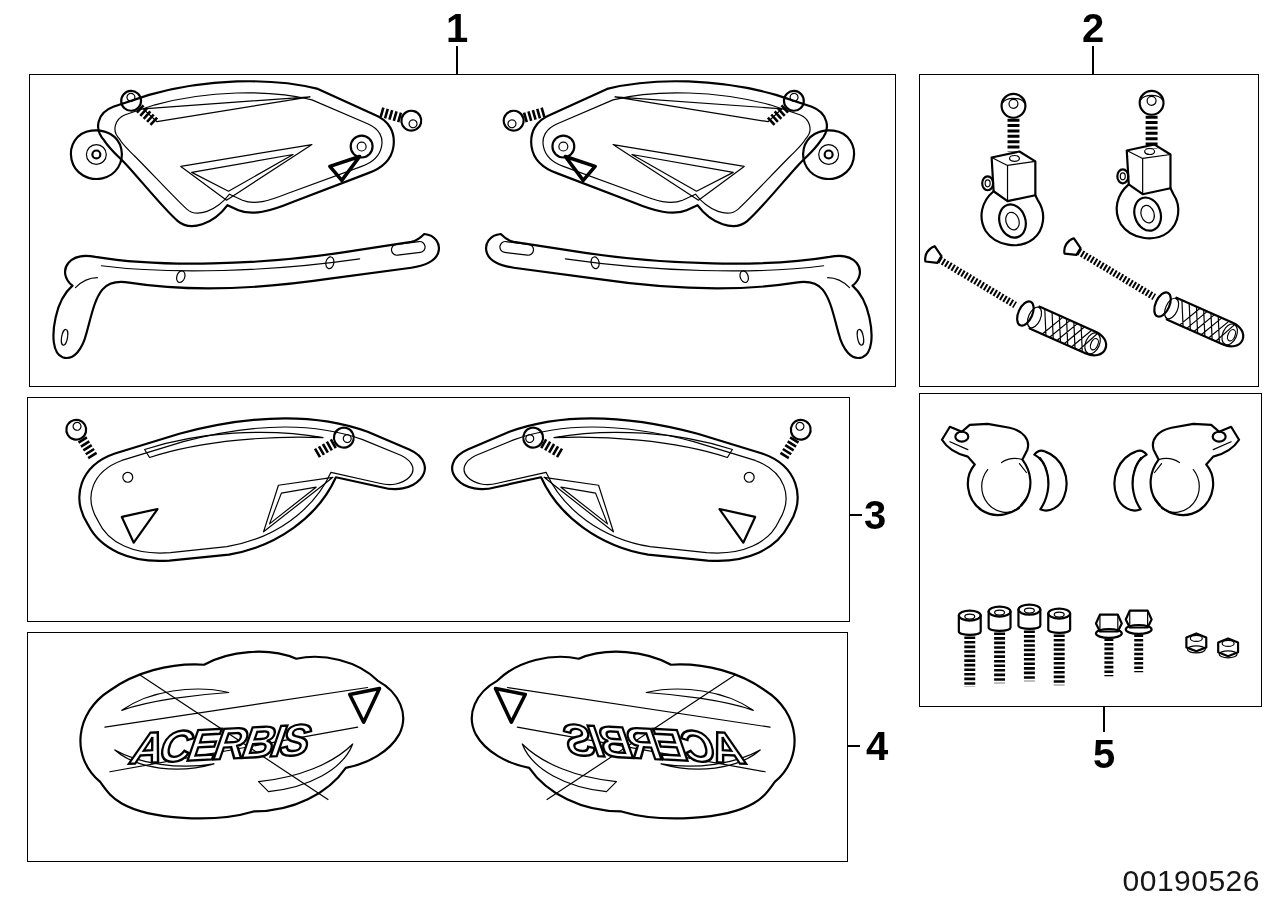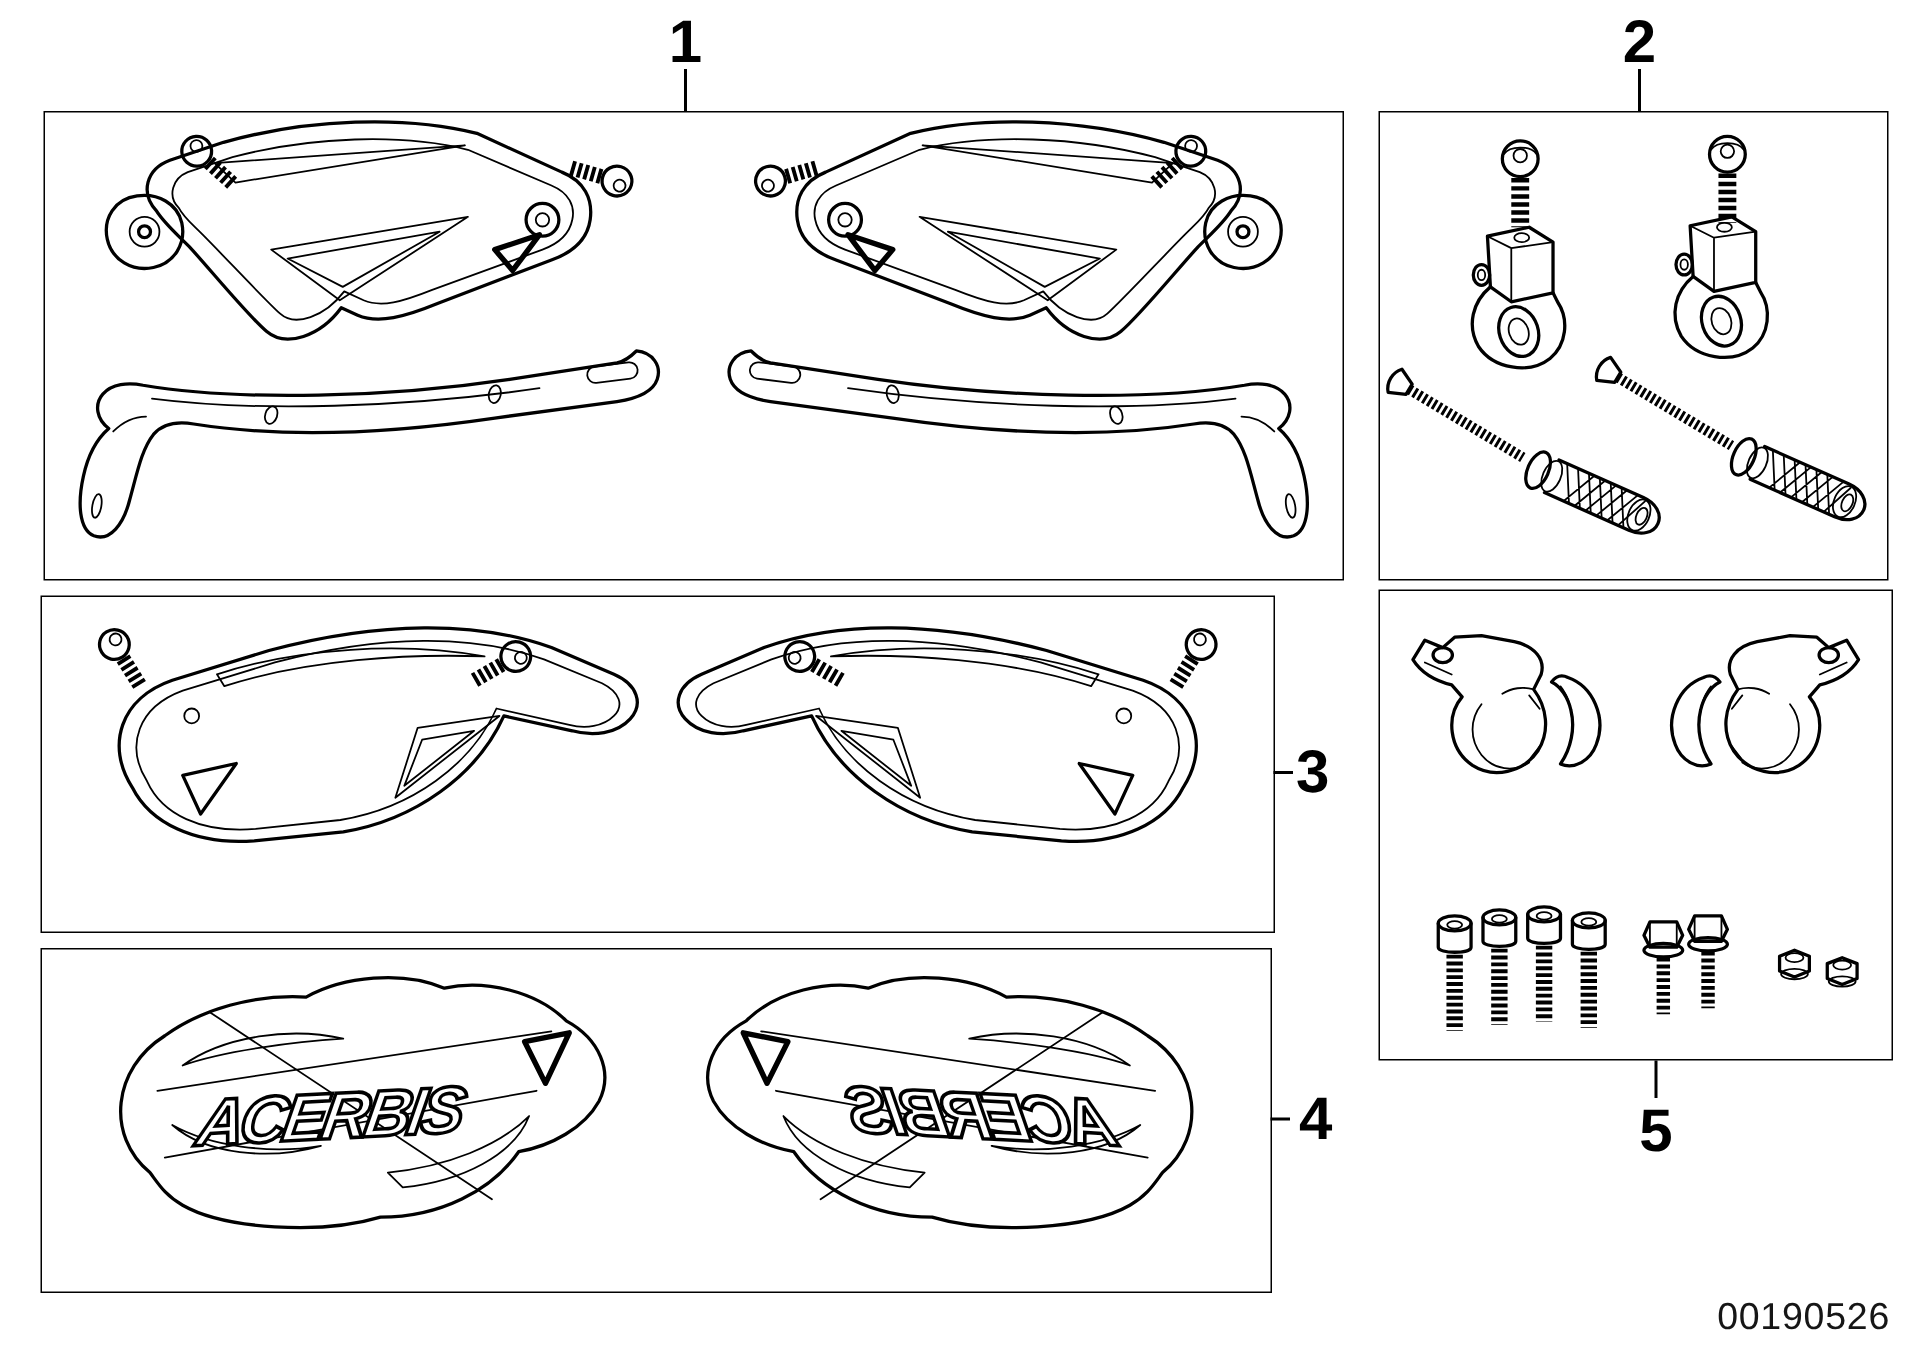--- a/index.html
+++ b/index.html
@@ -9,21 +9,21 @@
   }
   .pbox{position:absolute;border:1.5px solid #000;background:#fff;box-sizing:border-box;}
   .pbox svg{display:block;width:100%;height:100%;}
   .callout-digit{
     position:absolute;font-weight:700;font-size:40px;line-height:1;color:#000;
     transform:translateX(-50%);white-space:nowrap;
   }
   .callout-digit.side{transform:none;}
   .cline{position:absolute;background:#000;}
   .doc-number{
-    position:absolute;right:28px;top:864px;font-size:25px;color:#161616;
+    position:absolute;right:28px;top:864px;font-size:30px;color:#161616;
     letter-spacing:0.5px;
   }
   .ln{fill:none;stroke:#000;stroke-width:2.2;stroke-linejoin:round;stroke-linecap:round;}
   .thin{fill:none;stroke:#000;stroke-width:1.2;stroke-linejoin:round;stroke-linecap:round;}
   .thick{fill:none;stroke:#000;stroke-width:3.6;stroke-linejoin:round;}
   .thr{fill:none;stroke:#000;stroke-linecap:butt;}
   .logo-text{
     font-family:"Liberation Sans",sans-serif;font-weight:700;font-style:italic;
     fill:#fff;stroke:#000;stroke-width:2.4;letter-spacing:-3px;
   }

